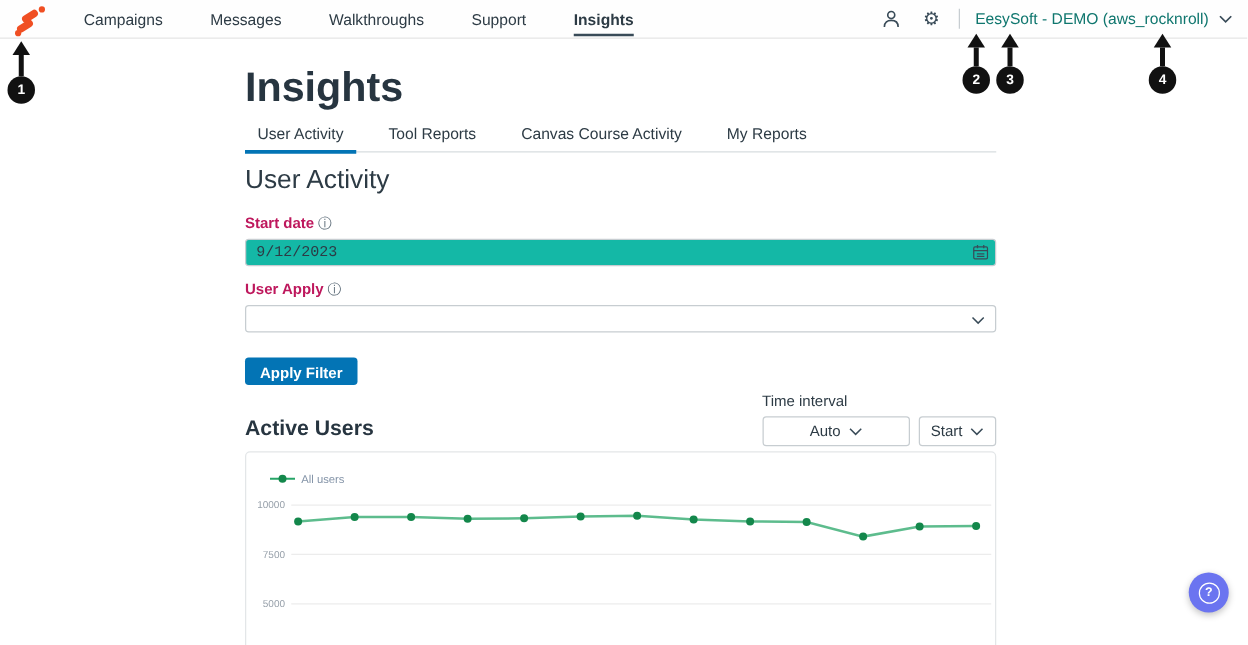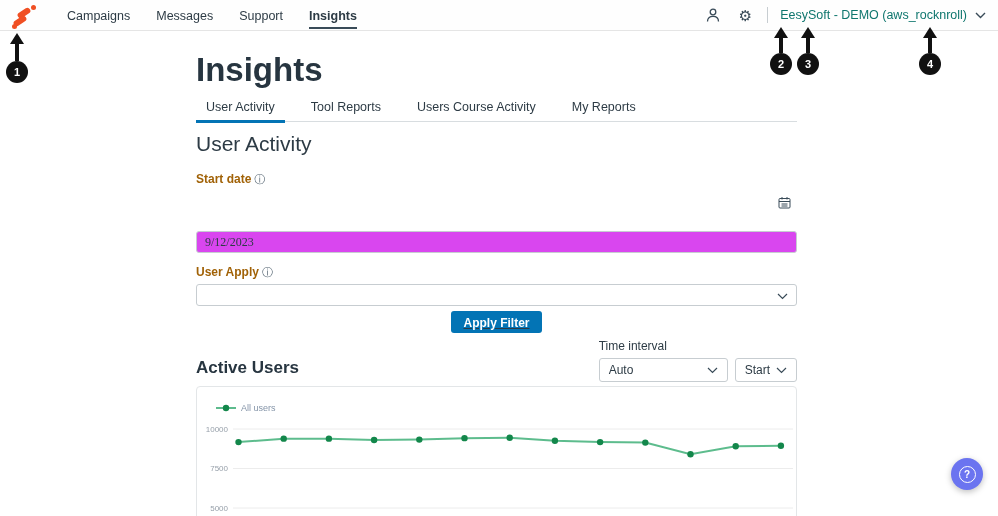--- a/index.html
+++ b/index.html
@@ -11,21 +11,21 @@
   .topbar { height:31px; background:#fefefe; border-bottom:1px solid #e5e5e5;
     display:flex; align-items:center; padding:0 12px 0 8px; }
   .logo { width:30px; height:27px; position:relative; margin-top:2px; cursor:pointer; }
   .logo .bar { position:absolute; width:14px; height:6px; border-radius:3px;
     background:#F04F23; transform:rotate(-33deg); }
   .logo .bar1 { left:9px; top:7px; }
   .logo .bar2 { left:5px; top:15px; }
   .logo .dot { position:absolute; width:5px; height:5px; border-radius:50%; background:#F04F23; }
   .logo .dot1 { left:23px; top:2px; }
   .logo .dot2 { left:4px; top:21px; }
-  .nav { display:flex; align-items:center; margin-left:16px; height:31px; }
+  .nav { display:flex; align-items:center; margin-left:16px; height:31px;gap:12px; }
   .nav-item { font-size:12.5px; color:#2D3B45; padding:8px 0 6px; margin:0 13px;
     cursor:pointer; }
   .nav-item.active { font-weight:bold; border-bottom:2px solid #394B58; padding-bottom:4px; }
   .topbar-right { margin-left:auto; display:flex; align-items:center; gap:12px; }
   .icon-btn { width:20px; height:20px; display:flex; align-items:center;
     justify-content:center; cursor:pointer; color:#394B58; }
   .gear-glyph { font-size:15px; line-height:1; color:#394B58; }
   .vdivider { width:1px; height:16px; background:#c7cdd1; }
   .account { display:flex; align-items:center; gap:8px; font-size:12.5px;
     color:#0f766e; cursor:pointer; }
@@ -35,44 +35,44 @@
   h1.page-title { margin-top:20px; font-size:33px; line-height:38px; font-weight:bold; color:#273540; }
   .tabs { display:flex; margin-top:11px; border-bottom:1px solid #d8dde0; }
   .tab { font-size:12.5px; padding:0 10px 6px; margin-right:16px; cursor:pointer; color:#2D3B45; position:relative; }
   .tab.active { border-bottom:3px solid #0374B5; margin-bottom:-2px; }
   h2.section-title { margin-top:10px; font-size:21px; font-weight:400; color:#2D3B45; }
   .section-desc { margin-top:3px; font-size:12.5px; color:#2D3B45; }
   .info-glyph { font-size:11px; color:#556572; font-weight:400; margin-left:3px; }
 
   .date-row { display:flex; gap:16px; margin-top:13px; }
   .field { flex:1 1 0; }
-  .field-label { font-size:12px; font-weight:bold; color:#a16207; }
+  .field-label { font-size:12px; font-weight:bold; color:#be185d; }
   .input-wrap { position:relative; margin-top:4px; }
   .text-input { width:100%; height:22px; border:1px solid #C7CDD1; border-radius:3px;
     font-size:12px; color:#2D3B45; padding:0 24px 0 8px;
-    font-family:Liberation Serif, serif; background:#d946ef;margin-top:40px; }
+    font-family:Liberation Mono, monospace; background:#14b8a6; }
   .input-icon { position:absolute; right:6px; top:4px; }
   .select-box { position:relative; margin-top:4px; height:22px; border:1px solid #C7CDD1;
     border-radius:3px; background:#fff; cursor:pointer; }
   .select-box .chev { position:absolute; right:8px; top:8px; }
   .ug-label { margin-top:9px; }
-  .apply-row { display:flex; justify-content:center; margin-top:5px;text-decoration:underline; }
+  .apply-row { display:flex; justify-content:flex-start; margin-top:20px; }
   .btn-primary { background:#0374B5; color:#fff; border:none; border-radius:3px;
     font-size:12px; font-weight:bold; padding:5px 12px; height:22px; cursor:pointer;
     font-family:"Liberation Sans", sans-serif; }
 
   .chart-header { display:flex; justify-content:space-between; align-items:flex-end; margin-top:6px; }
   .chart-title { font-size:17px; font-weight:bold; color:#273540; padding-bottom:4px; }
   .chart-controls { display:flex; flex-direction:column; align-items:flex-start; }
   .ti-label { font-size:12px; color:#2D3B45; }
   .controls-row { display:flex; gap:7px; margin-top:5px; }
   .ctl { height:24px; border:1px solid #C7CDD1; border-radius:3px; background:#fff;
     font-size:12px; color:#2D3B45; display:flex; align-items:center; gap:6px;
     padding:0 9px; cursor:pointer; font-family:"Liberation Sans", sans-serif; }
-  .ctl.select-ctl { width:129px; justify-content:space-between; }
+  .ctl.select-ctl { width:118px; justify-content:center; }
   .bars-icon { display:flex; align-items:flex-end; gap:1px; height:10px; }
   .bars-icon i { display:block; width:2px; background:#394B58; }
   .bars-icon i:nth-child(1){ height:4px; } .bars-icon i:nth-child(2){ height:7px; }
   .bars-icon i:nth-child(3){ height:10px; }
 
   .chart-card { margin-top:4px; border:1px solid #E3E6E8; border-radius:4px;
     height:170px; background:#fff; overflow:hidden; }
 
   
   .help-fab { position:absolute; left:951px; top:458px; width:32px; height:32px;
@@ -102,20 +102,21 @@
   <header class="topbar">
     <div class="logo">
       <span class="dot dot1"></span>
       <span class="bar bar1"></span>
       <span class="bar bar2"></span>
       <span class="dot dot2"></span>
     </div>
     <nav class="nav">
       <span class="nav-item">Campaigns</span>
       <span class="nav-item">Messages</span>
+      <span class="nav-item">Walkthroughs</span>
       <span class="nav-item">Support</span>
       <span class="nav-item active">Insights</span>
     </nav>
     <div class="topbar-right">
       <span class="icon-btn">
         <svg width="16" height="16" viewBox="0 0 16 16" fill="none" stroke="#394B58" stroke-width="1.3">
           <circle cx="8" cy="5" r="2.8"></circle>
           <path d="M2.5 14.5 C2.5 10.8 5 9.3 8 9.3 C11 9.3 13.5 10.8 13.5 14.5"></path>
         </svg>
       </span>
@@ -131,21 +132,21 @@
       </span>
     </div>
   </header>
 
   <main>
     <h1 class="page-title">Insights</h1>
 
     <div class="tabs">
       <span class="tab active">User Activity</span>
       <span class="tab">Tool Reports</span>
-      <span class="tab">Users Course Activity</span>
+      <span class="tab">Canvas Course Activity</span>
       <span class="tab">My Reports</span>
     </div>
 
     <h2 class="section-title">User Activity</h2>
 
     <div class="date-row">
       <div class="field">
         <span class="field-label">Start date</span><span class="info-glyph">ⓘ</span>
         <div class="input-wrap">
           <input class="text-input" type="text" readonly="" value="9/12/2023" style="">

